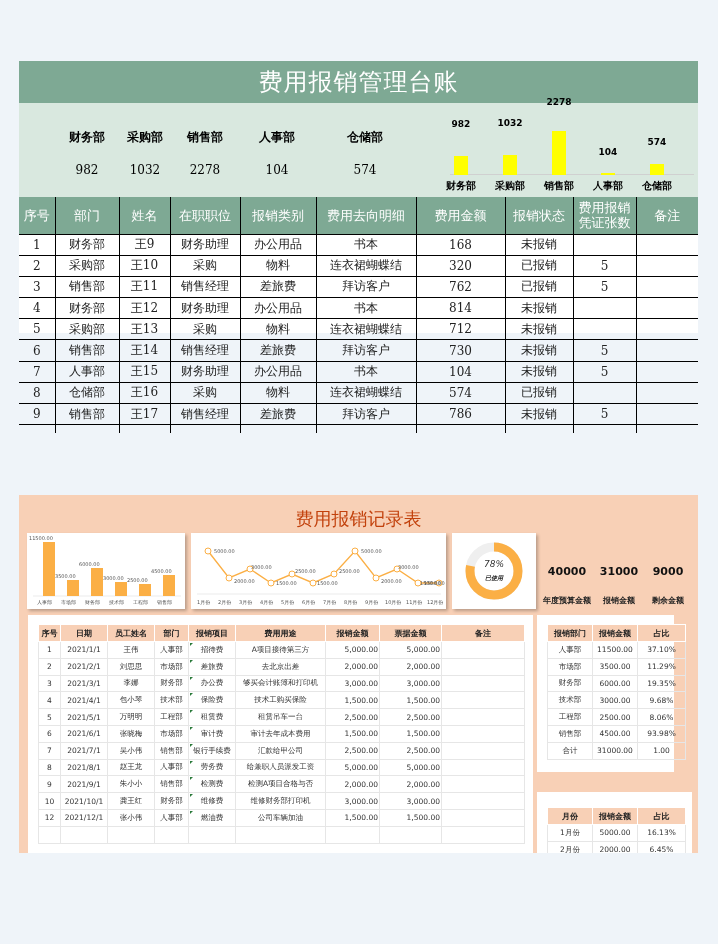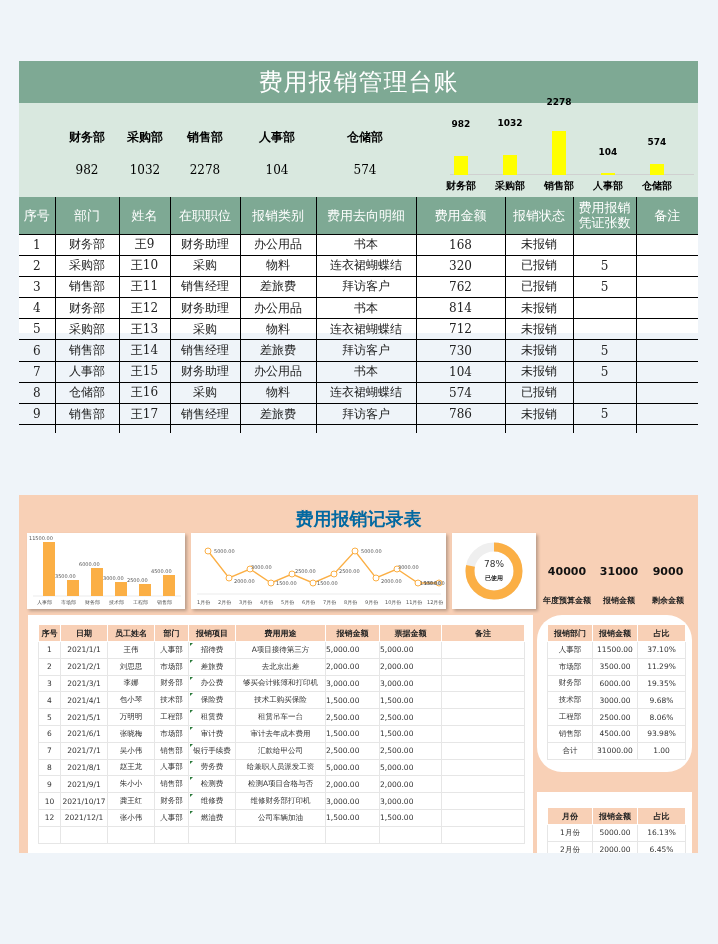--- a/index.html
+++ b/index.html
@@ -15,31 +15,31 @@
   .mini-chart .bl { position: absolute; font-size: 9px; font-weight: bold; font-family: "DejaVu Sans", sans-serif; text-align: center; width: 40px; }
   .mini-chart .cl { position: absolute; bottom: 4px; font-size: 10px; font-weight: bold; text-align: center; width: 40px; }
   .mini-chart .axis { position: absolute; left: 6px; right: 4px; bottom: 22px; height: 1px; background: #d0d0d0; }
   table.t1 { border-collapse: collapse; width: 679px; table-layout: fixed; }
   table.t1 th { background: #7ea994; color: #fff; font-weight: normal; font-size: 13px; height: 37px; border-left: 1px solid #000; border-bottom: 1px solid #000; line-height: 15px; }
   table.t1 td { font-size: 12px; height: 21.2px; border-left: 1px solid #000; border-bottom: 1px solid #000; text-align: center; color: #222; }
   table.t1 tr td:first-child, table.t1 tr th:first-child { border-left: none; }
   table.t1 tr.blank td { height: 8px; border-bottom: none; }
 
   .sheet2 { position: absolute; left: 19px; top: 495px; width: 679px; height: 358px; background: #f8d0b6; overflow: hidden; }
-  .s2-title { position: absolute; left: 0; right: 0; top: 12px; text-align: center; font-size: 18px; font-weight: bold; font-family: "DejaVu Sans", sans-serif; color: #0369a1; }
+  .s2-title { position: absolute; left: 0; right: 0; top: 12px; text-align: center; font-size: 18px; font-weight: normal; font-family: "DejaVu Sans", sans-serif; color: #c2410c; }
   .card { position: absolute; background: #fff; box-shadow: 2px 2px 3px rgba(0,0,0,0.25); }
   .chart-svg { position: absolute; left: 0; top: 0; }
   .kpi { position: absolute; font-family: "DejaVu Sans", sans-serif; text-align: center; }
   .kpi .num { font-size: 11px; font-weight: bold; color: #111; }
   .kpi .lbl { font-size: 8px; font-weight: bold; color: #222; margin-top: 17px; white-space: nowrap; }
   .panel { position: absolute; background: #fff; }
   table.t2 { border-collapse: collapse; table-layout: fixed; font-family: "DejaVu Sans", sans-serif; }
   table.t2 th { background: #f8d0b6; font-size: 8px; font-weight: bold; color: #222; height: 17px; border: 1px solid #fff; }
   table.t2 td { font-size: 7.5px; color: #333; height: 16.8px; border: 1px solid #e6e6e6; text-align: center; }
-  table.t2 td.num { text-align: left; padding-right: 20px; }
+  table.t2 td.num { text-align: right; padding-right: 1px; }
   table.t2 td.item { position: relative; margin-left: 12px; }
   table.t2 td.item::before { content: ""; position: absolute; left: 1px; top: 1px; border-top: 3px solid #2a7a3a; border-right: 3px solid transparent; }
 </style>
 </head>
 <body>
 
 <div class="sheet1">
   <div class="s1-title">费用报销管理台账</div>
 
   <div class="s1-summary">
@@ -301,21 +301,21 @@
         <text x="111" y="71">6月份</text>
       <text x="132" y="71">7月份</text>
         <text x="153" y="71">8月份</text>
         <text x="174" y="71">9月份</text>
       <text x="194" y="71">10月份</text>
         <text x="215" y="71">11月份</text>
         <text x="236" y="71">12月份</text>
     </svg>
   </div>
 
-  <div class="card" style="left:433px;top:38px;width:84px;height:76px;">
+  <div class="card" style="left:433px;top:38px;width:84px;height:76px;font-style:italic;">
     <svg class="chart-svg" width="84" height="76" viewBox="0 0 84 76">
       <circle cx="42" cy="38" r="24" fill="none" stroke="#efefef" stroke-width="9"></circle>
       <circle cx="42" cy="38" r="24" fill="none" stroke="#fbaf45" stroke-width="9" stroke-dasharray="117.6 33.2" transform="rotate(-90 42 38)"></circle>
     </svg>
     <div style="position:absolute;left:0;right:0;top:26px;text-align:center;font-family:'DejaVu Sans',sans-serif;font-size:9px;color:#333;">78%</div>
     <div style="position:absolute;left:0;right:0;top:41px;text-align:center;font-family:'DejaVu Sans',sans-serif;font-size:6px;font-weight:bold;color:#222;">已使用</div>
   </div>
 
   <div class="kpi" style="left:518px;top:70px;width:60px;">
     <div class="num">40000</div>
@@ -451,21 +451,21 @@
             <td>朱小小</td>
             <td>销售部</td>
             <td class="item">检测费</td>
             <td>检测A项目合格与否</td>
             <td class="num">2,000.00</td>
             <td class="num">2,000.00</td>
             <td></td>
           </tr>
           <tr>
             <td>10</td>
-            <td>2021/10/17</td>
+            <td>2021/10/1</td>
             <td>龚王红</td>
             <td>财务部</td>
             <td class="item">维修费</td>
             <td>维修财务部打印机</td>
             <td class="num">3,000.00</td>
             <td class="num">3,000.00</td>
             <td></td>
           </tr>
           <tr>
             <td>12</td>
@@ -486,21 +486,21 @@
             <td></td>
             <td></td>
             <td></td>
             <td></td>
             <td></td>
           </tr>
         </tbody>
     </table>
   </div>
 
-  <div class="panel" style="left:518px;top:120px;width:155px;height:157px;border-radius:25px;">
+  <div class="panel" style="left:518px;top:120px;width:137px;height:157px;">
     <table class="t2" style="margin:9px 0 0 10px;width:138px;">
       <colgroup>
           <col style="width:45px">
           <col style="width:45px">
           <col style="width:48px">
         </colgroup>
       <thead>
         <tr>
           <th>报销部门</th>
           <th>报销金额</th>

